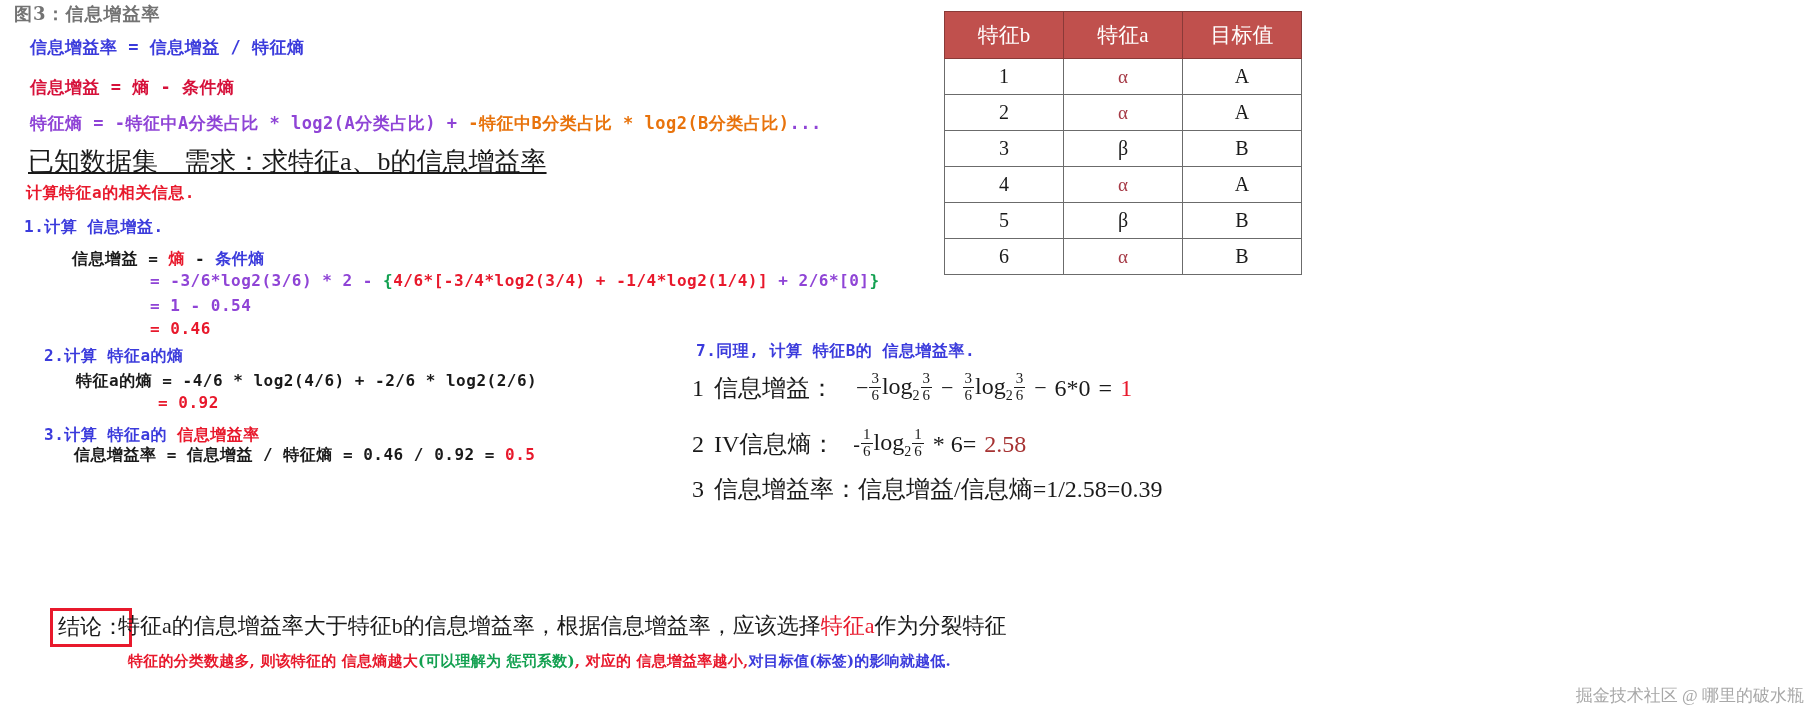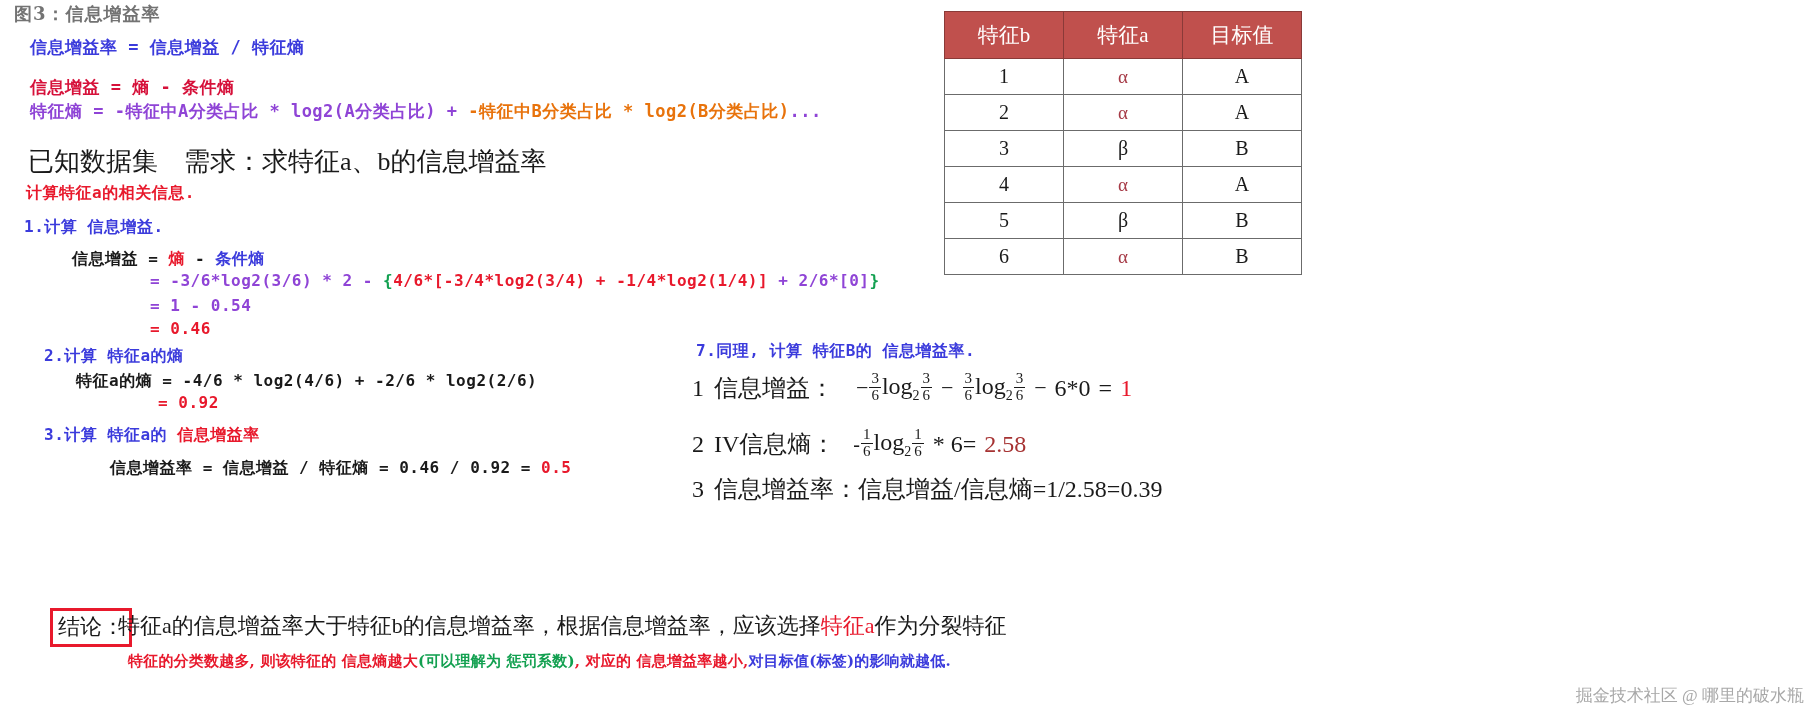--- a/index.html
+++ b/index.html
@@ -158,25 +158,25 @@
 <body>
 
 <div class="page">
 
   <div class="abs fig-title">图3：信息增益率</div>
 
   <div class="abs formula-line c-blue" style="left:30px; top:36px;">信息增益率 = 信息增益 / 特征熵</div>
 
   <div class="abs formula-line c-crimson" style="left:30px; top:76px;">信息增益 = 熵 - 条件熵</div>
 
-  <div class="abs formula-line" style="left:30px; top:100px;">
+  <div class="abs formula-line" style="left:30px; top:112px;">
     <span class="c-purple">特征熵 = </span><span class="c-purple">-特征中A分类占比 * log2(A分类占比)</span><span class="c-purple"> + </span><span class="c-orange">-特征中B分类占比 * log2(B分类占比)</span><span class="c-purple">...</span>
   </div>
 
-  <div class="abs known-line" style="left:28px; top:144px;">已知数据集　需求：求特征a、b的信息增益率</div>
+  <div class="abs known-line" style="left:28px; top:144px;text-decoration:underline;">已知数据集　需求：求特征a、b的信息增益率</div>
 
   <div class="abs formula-line c-red" style="left:26px; top:183px; font-size:16px;">计算特征a的相关信息.</div>
 
   <div class="abs step-head" style="left:24px; top:217px;text-align:center;">1.计算 信息增益.</div>
 
   <div class="abs mono" style="left:72px; top:249px;">
     <span class="c-black">信息增益 = </span><span class="c-red">熵</span><span class="c-black"> - </span><span class="c-blue">条件熵</span>
   </div>
 
   <div class="abs mono" style="left:150px; top:271px;">
@@ -190,21 +190,21 @@
   <div class="abs step-head" style="left:44px; top:346px;">2.计算 特征a的熵</div>
 
   <div class="abs mono c-black" style="left:76px; top:371px;">特征a的熵 = -4/6 * log2(4/6) + -2/6 * log2(2/6)</div>
 
   <div class="abs mono c-red" style="left:158px; top:393px;">= 0.92</div>
 
   <div class="abs" style="left:44px; top:425px;">
     <span class="step-head">3.计算 特征a的 </span><span class="mono c-red">信息增益率</span>
   </div>
 
-  <div class="abs mono c-black" style="left:74px; top:458px;margin-left:36px;">
+  <div class="abs mono c-black" style="left:74px; top:445px;">
     <span>信息增益率 = 信息增益 / 特征熵 = 0.46 / 0.92 = </span><span class="c-red">0.5</span>
   </div>
 
   <div class="abs step-head" style="left:696px; top:341px; font-size:16px;">7.同理, 计算 特征B的 信息增益率.</div>
 
   <div class="abs mathrow" style="left:692px; top:372px;">
     <span style="margin-right:10px;">1</span>
     <span>信息增益：</span>
     <span style="width:22px; display:inline-block;"></span>
     <span style="font-size:22px;">−</span>

